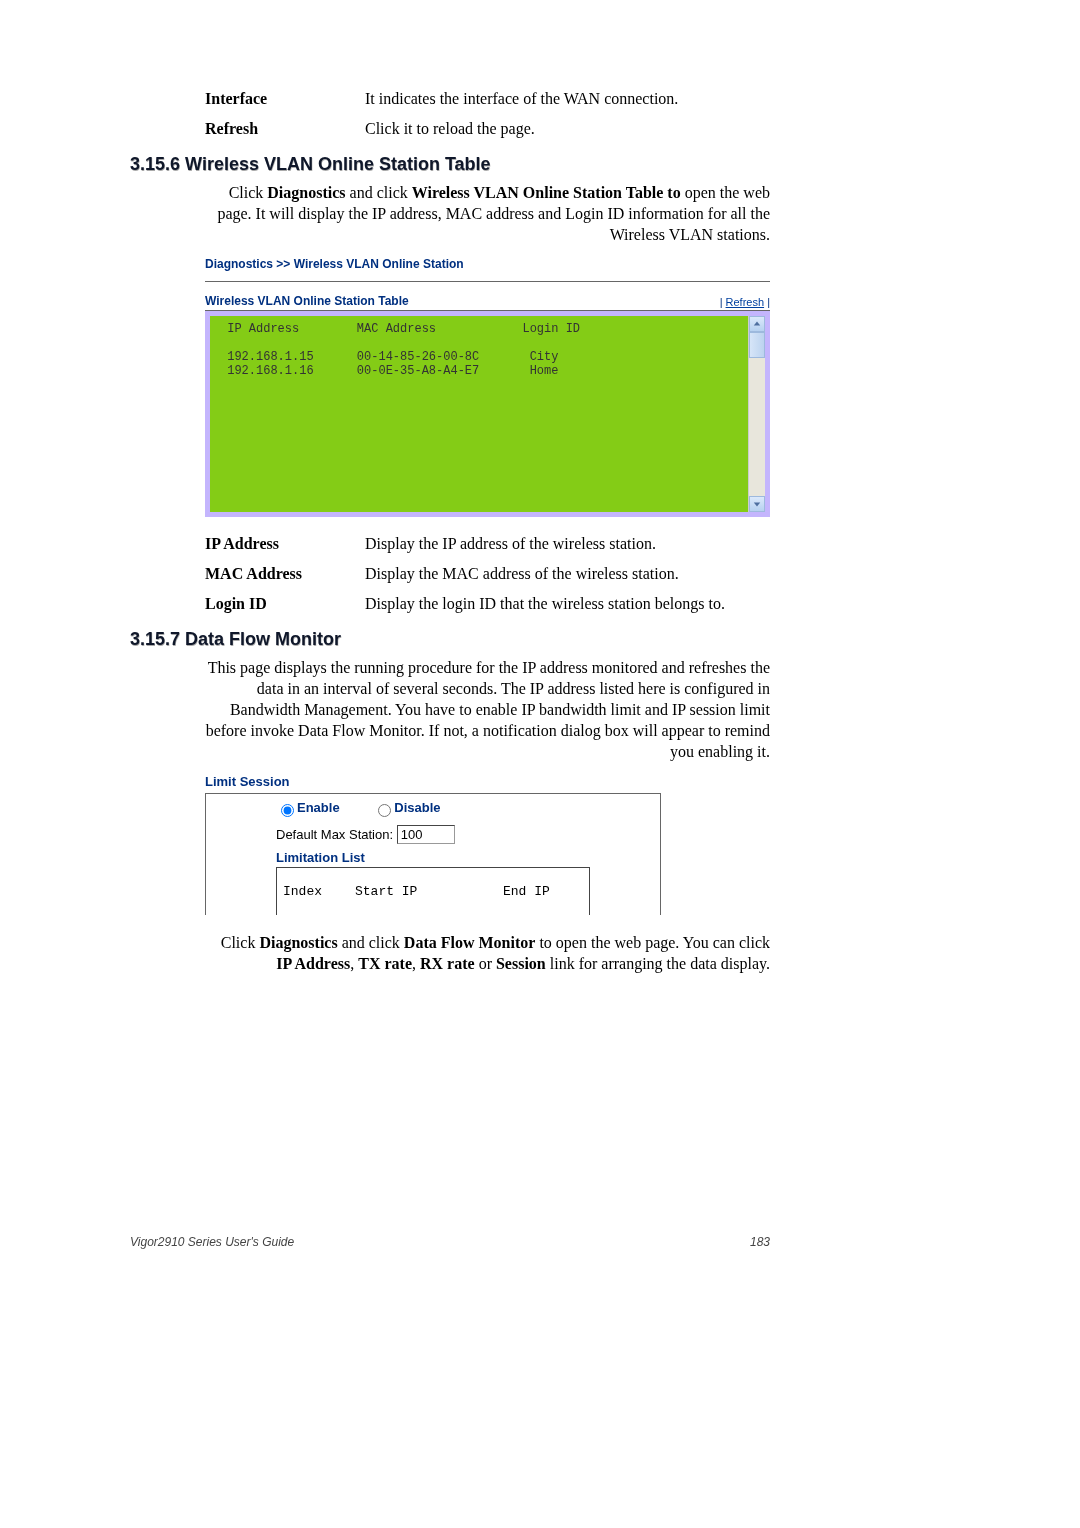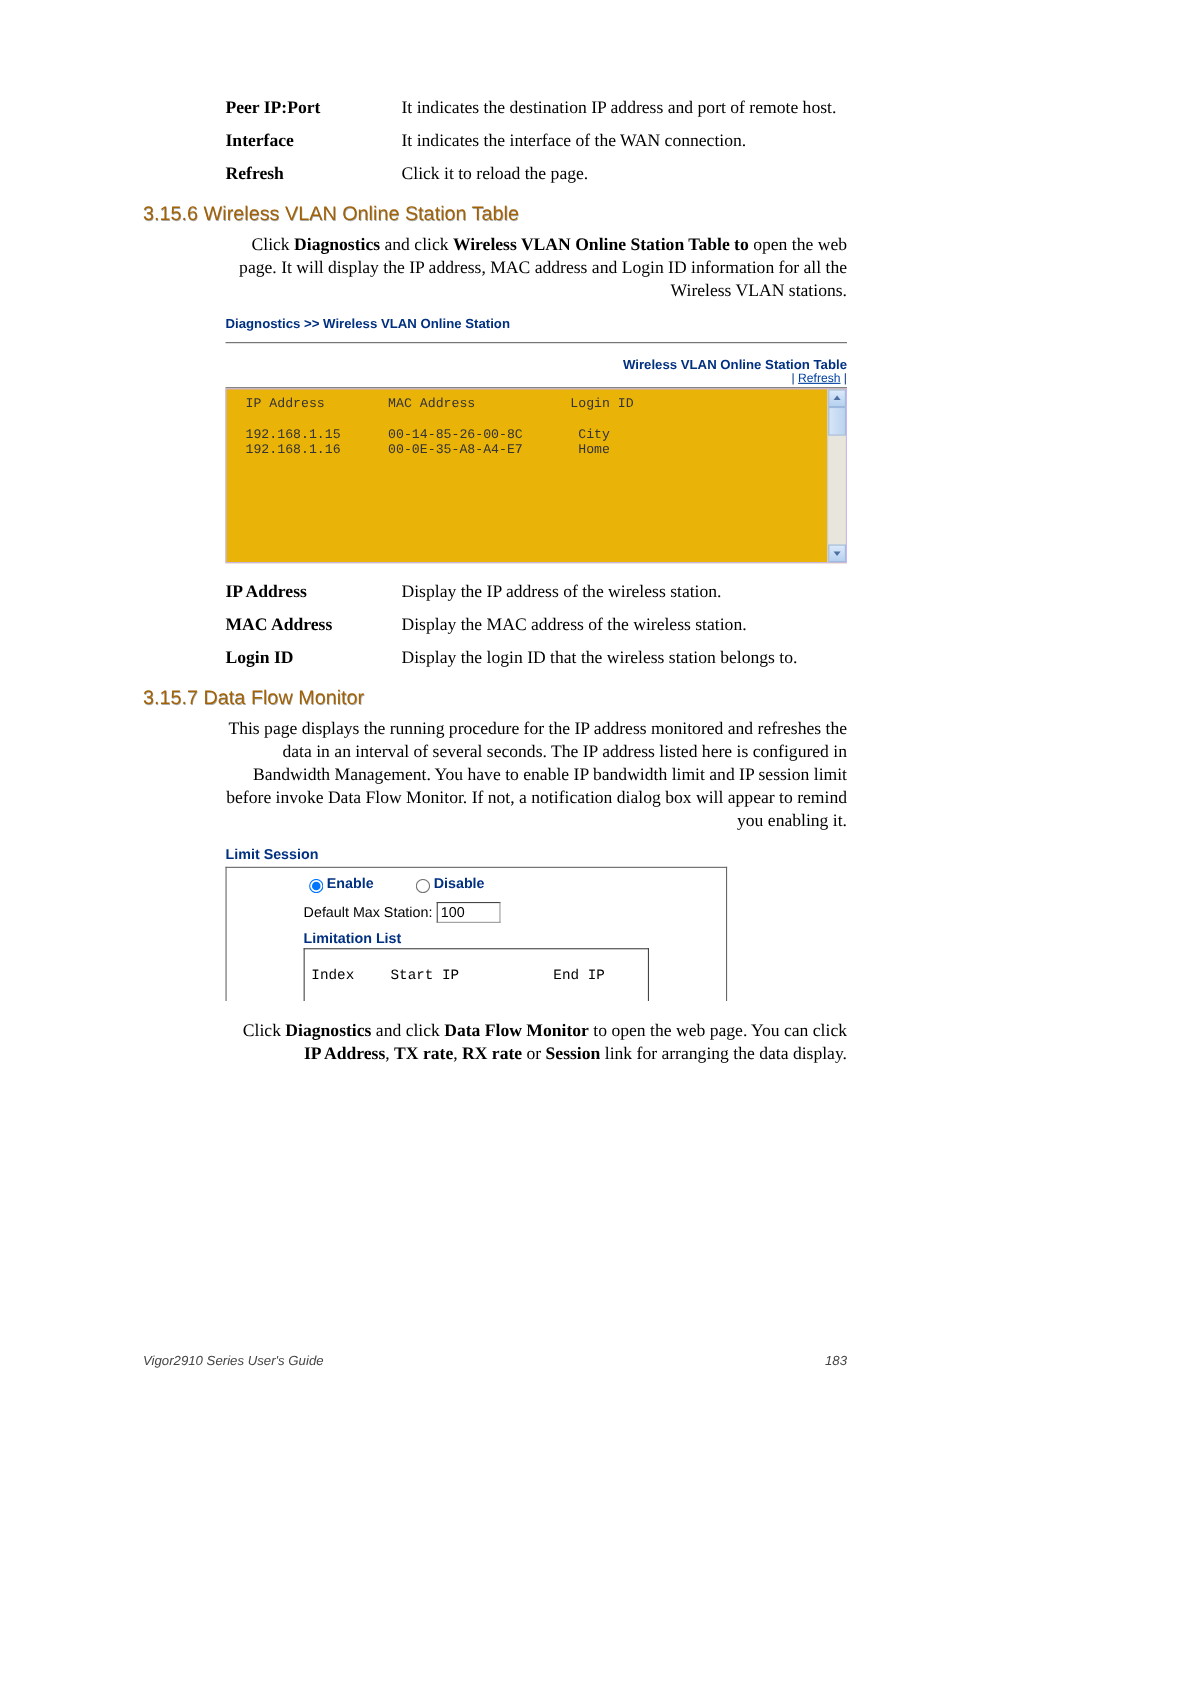--- a/index.html
+++ b/index.html
@@ -23,24 +23,24 @@
   .def-term {
     font-weight: bold;
     width: 160px;
     flex-shrink: 0;
   }
   .def-desc {
     flex: 1;
   }
   .section-heading {
     font-family: Arial, Helvetica, sans-serif;
-    font-weight: normal;
+    font-weight: bold;
     font-size: 18px;
     margin: 10px 0 8px 0;
-    color: #a16207;
+    color: #0f172a;
     text-shadow: 0.5px 0.5px 0.5px #aaa;
   }
   .body-text {
     margin-left: 75px;
     margin-bottom: 12px;
     line-height: 1.3;
     text-align: right;
   }
   .diag-block {
     margin-left: 75px;
@@ -52,40 +52,39 @@
     font-size: 12px;
     font-weight: bold;
     margin-bottom: 10px;
   }
   .station-header {
     display: flex;
     justify-content: space-between;
     align-items: flex-end;
     border-bottom: 1px solid #666;
     padding-bottom: 2px;
-    flex-direction: column;
   }
   .station-header-left {
     color: #003080;
     font-size: 12px;
     font-weight: bold;
   }
   .station-header-right {
     font-size: 11px;
     color: #003080;
   }
   .station-header-right a {
     color: #0040a0;
     text-decoration: underline;
   }
   .station-box {
-    border: 1px solid #c4b5fd;
-    height: 159px;
+    border: 5px solid #c4b5fd;
+    height: 206px;
     position: relative;
-    background: #eab308;
+    background: #84cc16;
     font-size: 12px;
     box-sizing: border-box;
   }
   .station-pre {
     font-family: "Courier New", monospace;
     font-size: 12px;
     white-space: pre;
     padding: 6px 10px;
     margin: 0;
     color: #333;
@@ -198,24 +197,20 @@
   }
   input[type="radio"] {
     vertical-align: middle;
     margin-right: 3px;
   }
 </style>
 </head>
 <body>
 
 <div class="def-table">
-  <div class="def-row">
-    <div class="def-term">Peer IP:Port</div>
-    <div class="def-desc">It indicates the destination IP address and port of remote host.</div>
-  </div>
   <div class="def-row">
     <div class="def-term">Interface</div>
     <div class="def-desc">It indicates the interface of the WAN connection.</div>
   </div>
   <div class="def-row">
     <div class="def-term">Refresh</div>
     <div class="def-desc">Click it to reload the page.</div>
   </div>
 </div>
 

